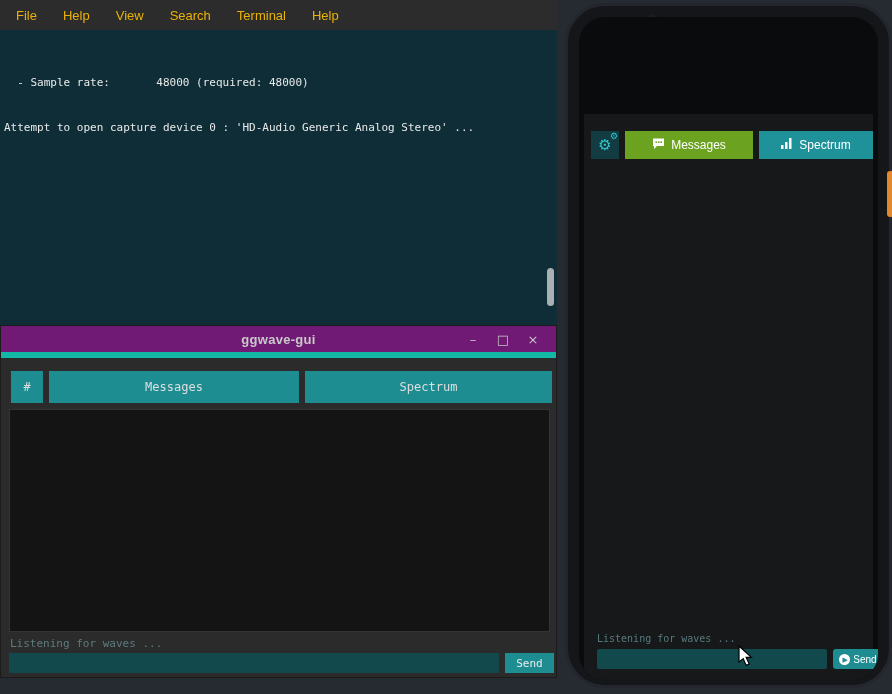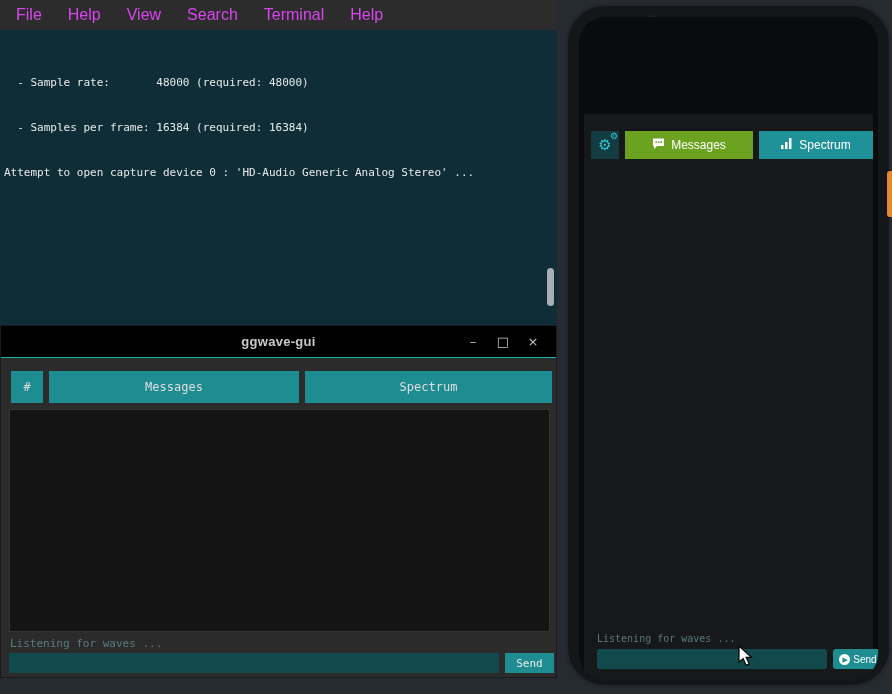--- a/index.html
+++ b/index.html
@@ -2,31 +2,31 @@
 <html><head>
 <meta charset="utf-8">
 <style>
   * { margin:0; padding:0; box-sizing:border-box; }
   html,body { width:892px; height:694px; overflow:hidden; }
   body { background:#262b32; font-family:"Liberation Sans", sans-serif; position:relative; }
 
   
   .terminal-window { position:absolute; left:0; top:0; width:557px; height:325px; }
   .menubar { height:30px; background:#2c2c2c; display:flex; align-items:center; padding:0 6px; gap:6px; }
-  .menu-item { color:#d946ef; font-size:16px; padding:4px 10px; cursor:default; }
+  .menu-item { color:#eab308; font-size:13px; padding:4px 10px; cursor:default; }
   .term-body { position:absolute; left:0; top:30px; width:557px; height:295px; background:#0e2d36;
                font-family:"DejaVu Sans Mono", monospace; font-size:11px; line-height:15px;
                color:#e8eaea; padding:15px 14px 0 4px; white-space:pre; overflow:hidden; }
   .tline { height:15px; }
   .term-scrollbar { position:absolute; right:1px; top:30px; width:10px; height:295px; }
   .term-scrollbar .thumb { position:absolute; left:1px; top:238px; width:7px; height:38px; background:#a9afb2; border-radius:4px; }
 
   
   .gui-window { position:absolute; left:0; top:325px; width:557px; height:353px; background:#2b2b2b; border:1px solid #1b1b1b; }
-  .titlebar { position:relative; height:32px; background:#000000; border-bottom:1px solid #14b8a6;
+  .titlebar { position:relative; height:32px; background:#701a75; border-bottom:6px solid #14b8a6;
               display:flex; align-items:center; justify-content:center; }
   .window-title { color:#c9c9c9; font-size:13px; font-weight:bold; letter-spacing:.3px; }
   .win-controls { position:absolute; right:8px; top:0; height:100%; display:flex; align-items:center; }
   .win-btn { width:30px; height:100%; background:none; border:none; color:#c4c4c4; font-size:13px; cursor:default;
              display:flex; align-items:center; justify-content:center; font-family:"DejaVu Sans", sans-serif; }
   .tabs-row { position:absolute; left:10px; top:45px; display:flex; gap:6px; width:543px; }
   .tab-btn { height:32px; background:#1e8d92; border:none; color:#dedede; font-family:"DejaVu Sans Mono", monospace;
              font-size:12px; cursor:default; }
   .hash-btn { width:32px; }
   .tab-messages { width:250px; }
@@ -71,21 +71,20 @@
   <div class="menubar">
     <span class="menu-item">File</span>
     <span class="menu-item">Help</span>
     <span class="menu-item">View</span>
     <span class="menu-item">Search</span>
     <span class="menu-item">Terminal</span>
     <span class="menu-item">Help</span>
   </div>
   <div class="term-body">
     <div class="tline">  - Sample rate:       48000 (required: 48000)</div>
-    <div class="tline">  - Samples per frame: 16384 (required: 16384)</div>
     <div class="tline">Attempt to open capture device 0 : 'HD-Audio Generic Analog Stereo' ...</div>
     
     
     
     
     
     
     
     
     

